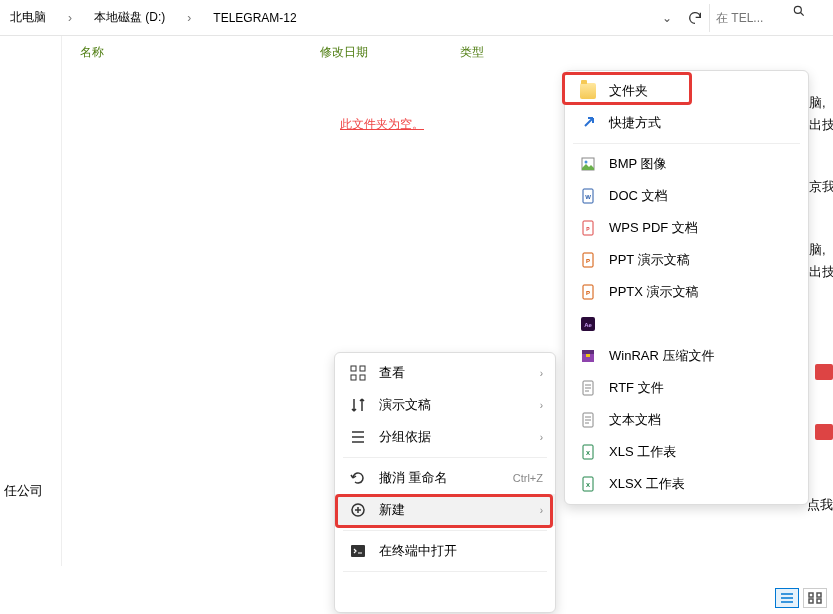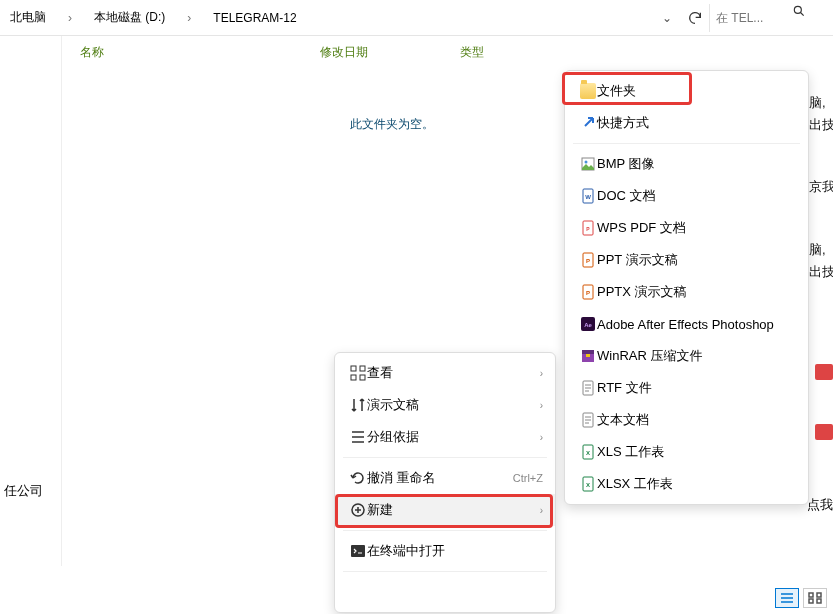--- a/index.html
+++ b/index.html
@@ -12,26 +12,26 @@
   .toolbar-btn { width: 28px; height: 28px; display: flex; align-items: center; justify-content: center; color: #555; }
   .search-wrap { width: 120px; height: 28px; border-left: 1px solid #e5e5e5; display: flex; padding: 0 6px; gap: 6px; color: #555; }
   .search-wrap input { border: none; outline: none; width: 70px; font-size: 12px; }
   
   .content { position: relative; height: 530px; }
   .left-gutter { position: absolute; left: 0; top: 0; width: 62px; height: 100%; border-right: 1px solid #eee; }
   .headers { position: absolute; left: 80px; top: 8px; display: flex; color: #4d7c0f; justify-content: space-between; }
   .col-name { width: 240px; }
   .col-date { width: 140px; }
   .col-type { width: 60px; }
-  .empty-msg { position: absolute; left: 350px; top: 80px; color: #0c4a6e; }
+  .empty-msg { position: absolute; left: 340px; top: 80px; color: #ef4444; text-decoration: underline; }
   
   .ctx-menu { position: absolute; background: #fff; border: 1px solid #ddd; border-radius: 6px; box-shadow: 0 4px 12px rgba(0,0,0,0.15); padding: 4px 0; }
   .ctx-menu.main { left: 334px; top: 316px; width: 222px; }
   .ctx-menu.sub  { left: 564px; top: 34px; width: 245px; }
-  .ctx-item { height: 32px; display: flex; align-items: center; padding: 0 12px 0 14px; cursor: default; font-size: 13px; }
+  .ctx-item { height: 32px; display: flex; align-items: center; padding: 0 12px 0 14px; gap: 12px; cursor: default; font-size: 13px; }
   .ctx-icon { width: 18px; height: 18px; display: flex; align-items: center; justify-content: center; flex-shrink: 0; }
   .ctx-label { flex: 1; white-space: nowrap; }
   .ctx-sc { color: #888; font-size: 11px; }
   .ctx-sub { color: #888; font-size: 10px; }
   .ctx-sep { height: 1px; background: #eee; margin: 4px 8px; }
   
   .hl-red { position: absolute; border: 3px solid #e53935; border-radius: 4px; pointer-events: none; }
   .hl-new { left: 335px; top: 458px; width: 218px; height: 34px; }
   .hl-fold { left: 562px; top: 36px; width: 130px; height: 33px; }
   
@@ -217,21 +217,20 @@
         </span>
       <span class="ctx-label">PPTX 演示文稿</span>
     </div>
     <div class="ctx-item">
       <span class="ctx-icon">
           <svg viewBox="0 0 16 16" width="16" height="16">
             <rect x="1" y="1" width="14" height="14" rx="2" fill="#2a0a3a"></rect>
             <text x="8" y="11" font-size="6" text-anchor="middle" fill="#c79cf2" font-weight="bold">Ae</text>
           </svg>
         </span>
-      <span class="ctx-label">Adobe After Effects Photoshop</span>
     </div>
     <div class="ctx-item">
       <span class="ctx-icon">
           <svg viewBox="0 0 16 16" width="16" height="16">
             <rect x="2" y="2" width="12" height="12" fill="#8e44ad"></rect>
             <rect x="2" y="2" width="12" height="4" fill="#5e2d79"></rect>
             <rect x="6" y="6" width="4" height="3" fill="#f1c40f"></rect>
           </svg>
         </span>
       <span class="ctx-label">WinRAR 压缩文件</span>

